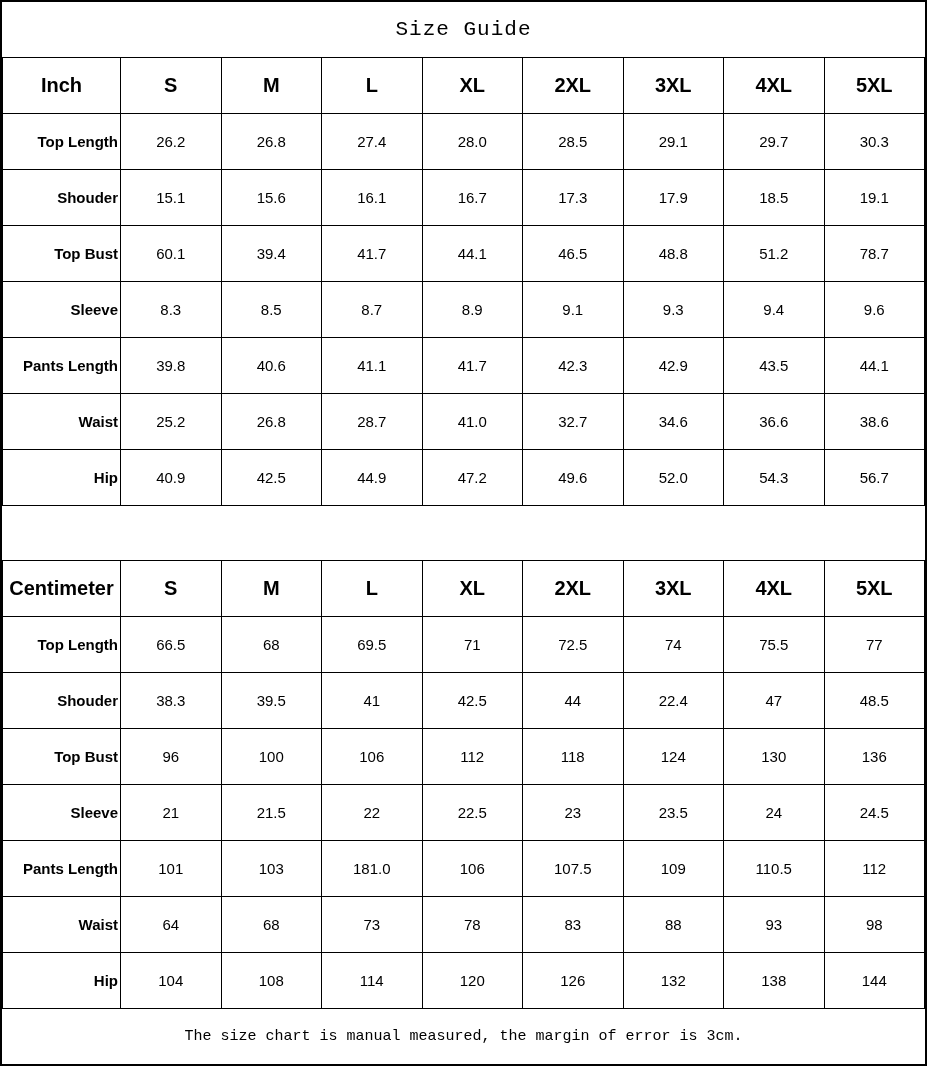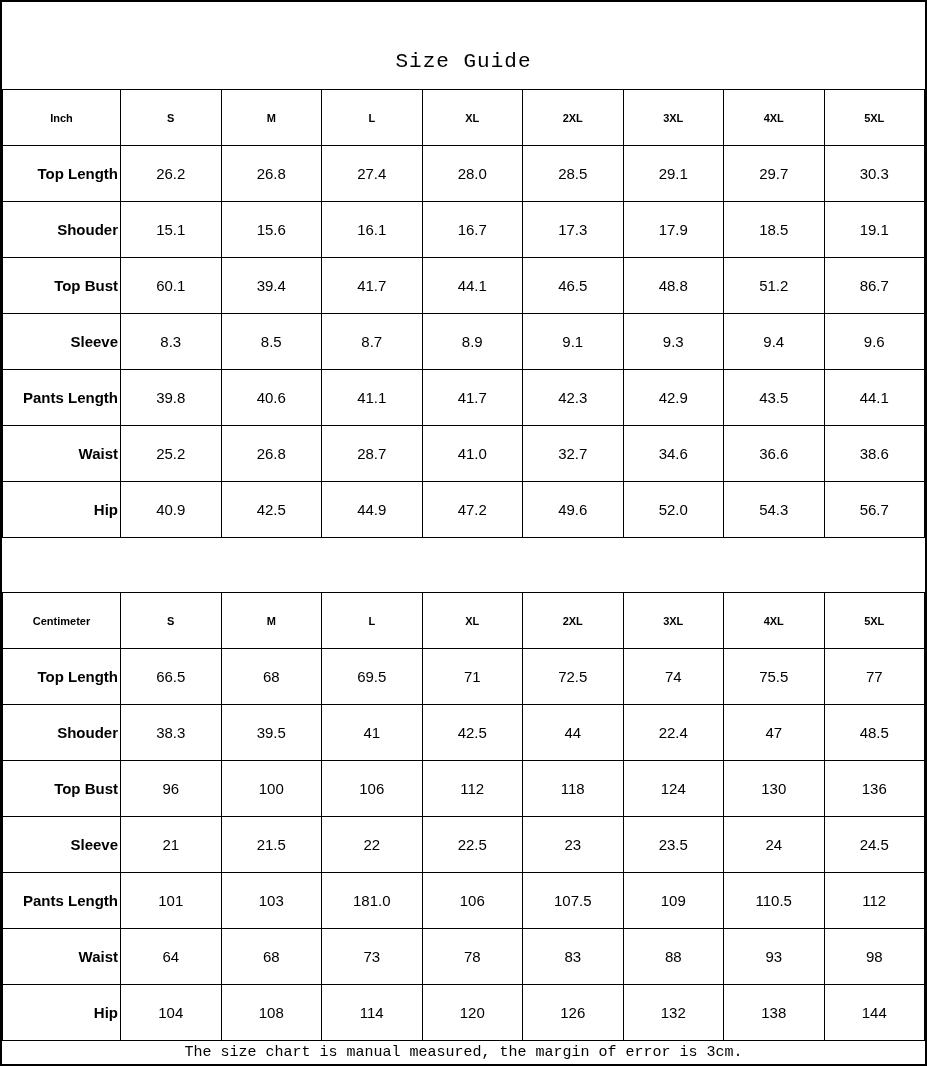--- a/index.html
+++ b/index.html
@@ -16,21 +16,20 @@
     display: flex;
     flex-direction: column;
     color: #000000;
   }
   .title-row {
     height: 55px;
     flex: 0 0 55px;
     display: flex;
     align-items: center;
     justify-content: center;
-    margin-top: 32px;
   }
   .title-text {
     font-family: "Liberation Mono", "DejaVu Sans Mono", monospace;
     font-size: 21px;
     letter-spacing: 1px;
     color: #000000;
   }
   table.size-table {
     width: 100%;
     border-collapse: collapse;
@@ -42,21 +41,21 @@
   table.size-table col.label-col { width: 118px; }
   table.size-table th,
   table.size-table td {
     border: 1px solid #000000;
     height: 55px;
     text-align: center;
     vertical-align: middle;
     padding: 0 2px;
     background: #ffffff;
   }
-  table.size-table th { font-weight: bold; font-size: 11px; text-align: center; }
+  table.size-table th { font-weight: bold; font-size: 20px; text-align: center; }
   table.size-table td.row-label { font-weight: bold; text-align: right; }
   .table-gap {
     height: 54px;
     flex: 0 0 54px;
     background: #ffffff;
   }
   .footer-row {
     flex: 1 1 auto;
     display: flex;
     align-items: center;
@@ -119,21 +118,21 @@
         </tr>
         <tr>
           <td class="row-label">Top Bust</td>
           <td>60.1</td>
           <td>39.4</td>
           <td>41.7</td>
           <td>44.1</td>
           <td>46.5</td>
           <td>48.8</td>
           <td>51.2</td>
-          <td>86.7</td>
+          <td>78.7</td>
         </tr>
         <tr>
           <td class="row-label">Sleeve</td>
           <td>8.3</td>
           <td>8.5</td>
           <td>8.7</td>
           <td>8.9</td>
           <td>9.1</td>
           <td>9.3</td>
           <td>9.4</td>

